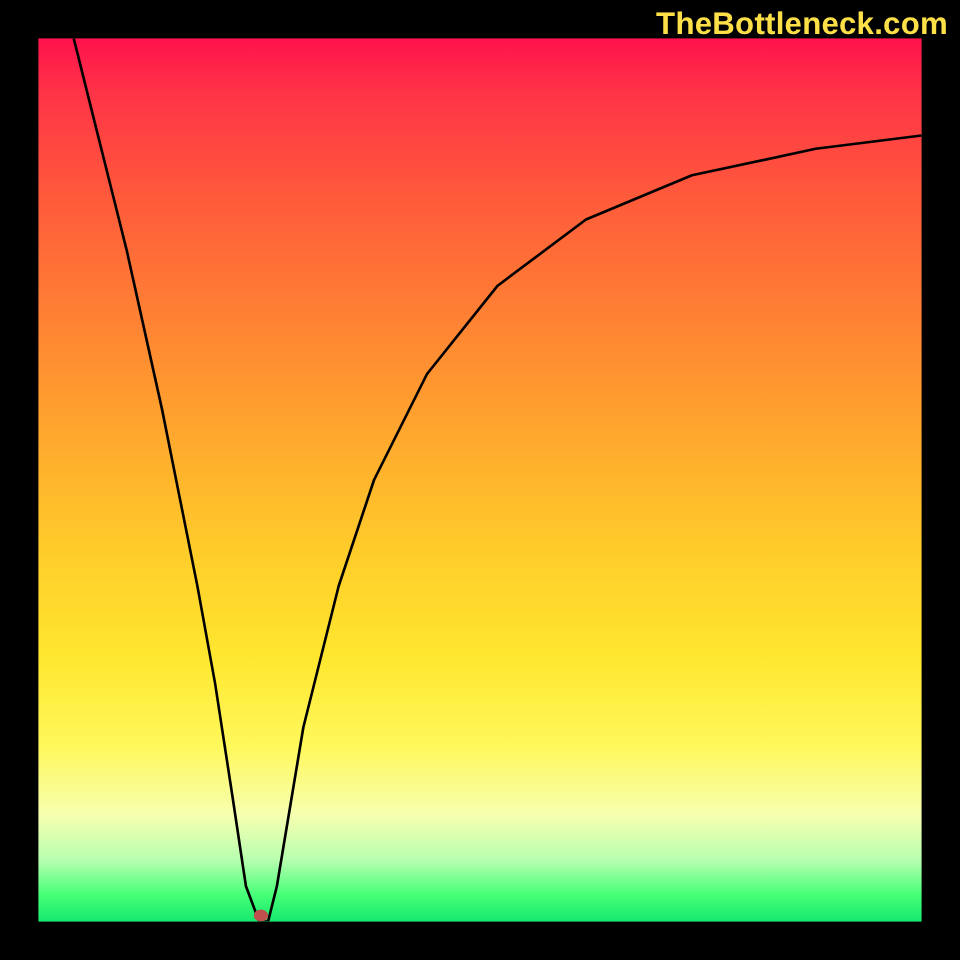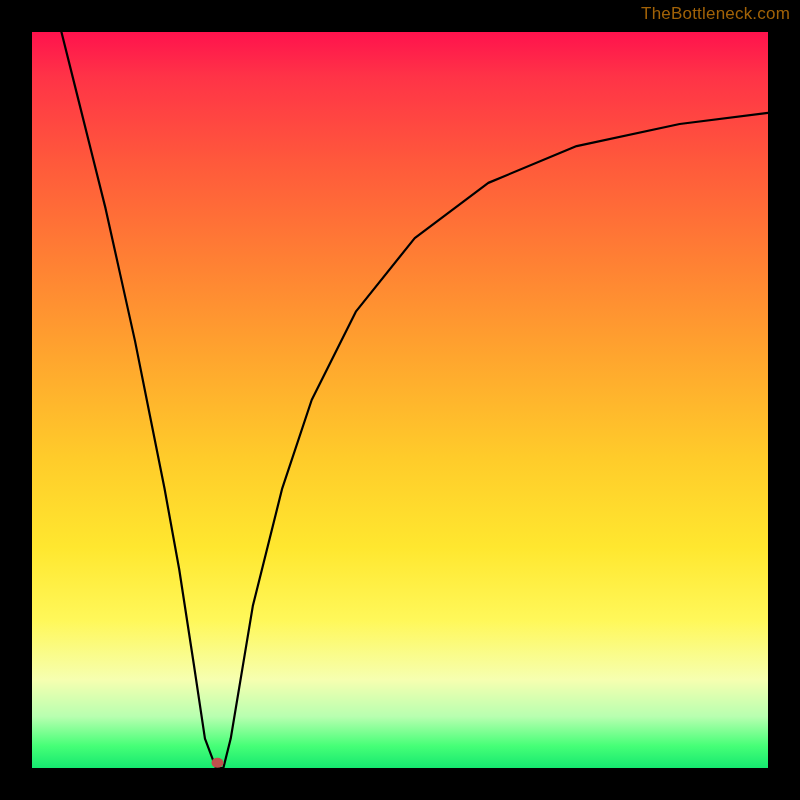--- a/index.html
+++ b/index.html
@@ -46,24 +46,25 @@
     position: absolute;
     top: 0;
     left: 0;
     width: 736px;
     height: 736px;
   }
   .watermark {
     position: absolute;
     top: 4px;
     right: 10px;
-    color: #a16207;
-    font-size: 17px;
+    color: #fde047;
+    font-size: 26px;
     letter-spacing: 0.2px;
     user-select: none;
+    font-weight: bold;
   }
 </style>
 </head>
 <body>
 
 <div class="frame">
   <div class="watermark">TheBottleneck.com</div>
 
   <div class="plot-area">
     <svg class="curve" viewBox="0 0 736 736" preserveAspectRatio="none">

